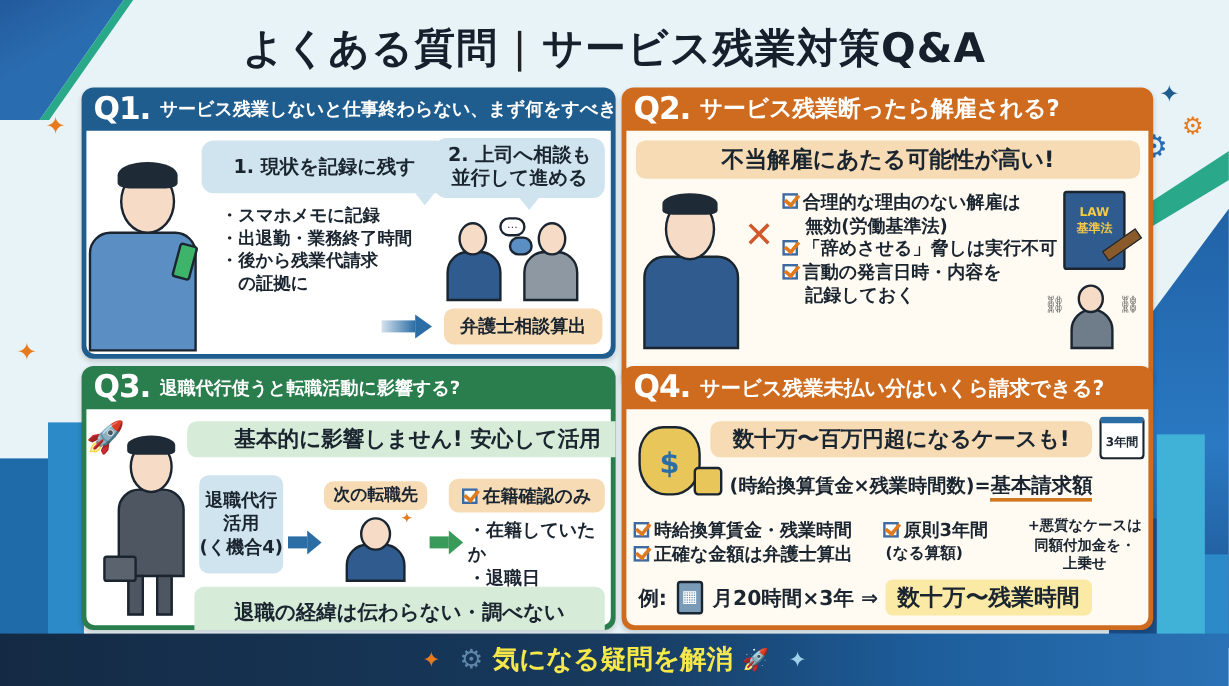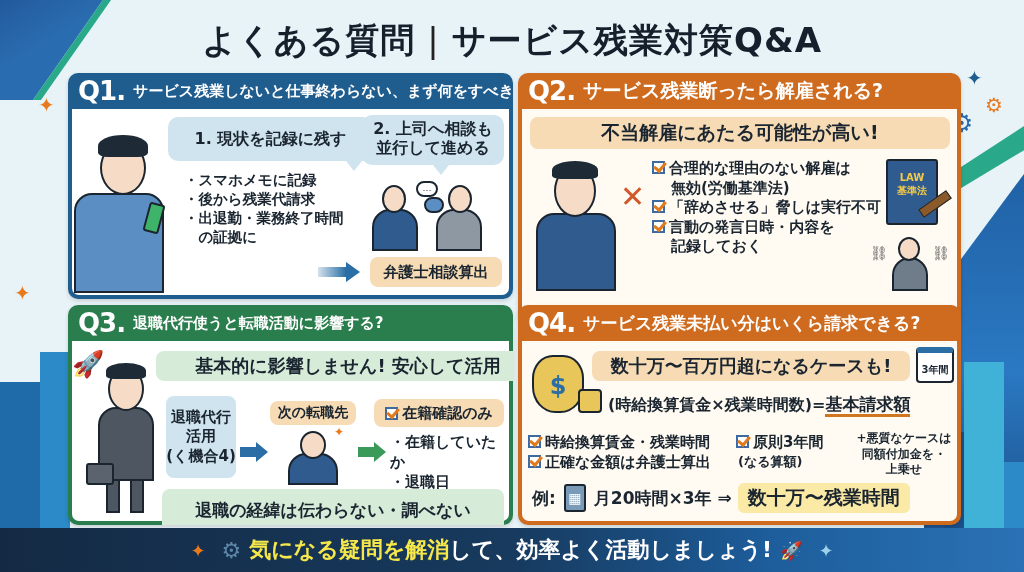--- a/index.html
+++ b/index.html
@@ -147,22 +147,22 @@
       <div class="torso" style="left:0;top:70px;width:90px;height:100px;background:#5b8fc4;"></div>
       <div class="head" style="left:26px;top:18px;width:46px;height:54px;"></div>
       <div class="hair" style="left:24px;top:12px;width:50px;height:22px;"></div>
       <div style="position:absolute;left:72px;top:80px;width:16px;height:30px;background:#3eb36a;border:2px solid #1a2530;border-radius:3px;transform:rotate(15deg);"></div>
     </div>
     <div class="bubble" style="left:96px;top:8px;width:205px;height:44px;font-size:16px;line-height:44px;">
       <span>1. 現状を記録に残す</span>
     </div>
     <ul class="list" style="left:112px;top:62px;">
       <li>・スマホメモに記録</li>
+      <li>・出退勤・業務終了時間</li>
       <li>・後から残業代請求</li>
-      <li>・出退勤・業務終了時間</li>
       <li>　の証拠に</li>
     </ul>
     <div class="bubble" style="left:290px;top:6px;width:142px;height:50px;font-size:16px;padding-top:4px;">
       <div>2. 上司へ相談も</div>
       <div>並行して進める</div>
     </div>
     <div class="person" style="left:300px;top:72px;width:120px;height:70px;">
       <div class="torso" style="left:0;top:28px;width:46px;height:42px;background:#2f5b8f;"></div>
       <div class="head" style="left:10px;top:4px;width:24px;height:28px;"></div>
       <div class="torso" style="left:64px;top:28px;width:46px;height:42px;background:#8d98a3;"></div>
@@ -301,16 +301,15 @@
       <span>月20時間×3年 ⇒</span>
       <span style="background:#fbe9a6;border-radius:6px;padding:2px 10px;margin-left:6px;font-size:19px;">数十万〜残業時間</span>
     </div>
   </div>
 </section>
 
 <footer class="footer">
   <span class="ic" style="color:#e87a1e;">✦</span>
   <span class="ic" style="color:#5e86a8;font-size:22px;">⚙</span>
   <span class="hl">気になる疑問を解消</span>
-    <span>して、効率よく活動しましょう!</span>
   <span class="ic">🚀</span>
   <span class="ic" style="color:#9fd0ea;">✦</span>
 </footer>
 
 </body></html>

